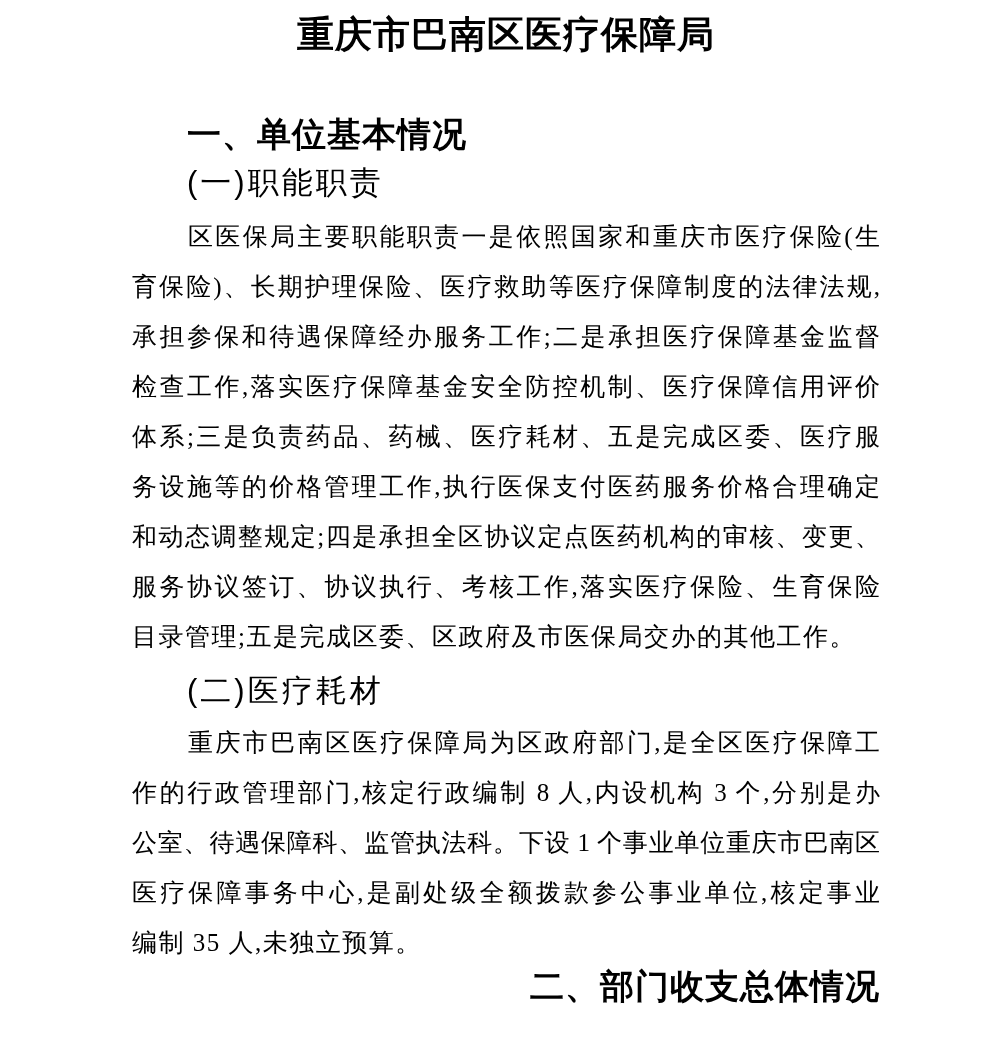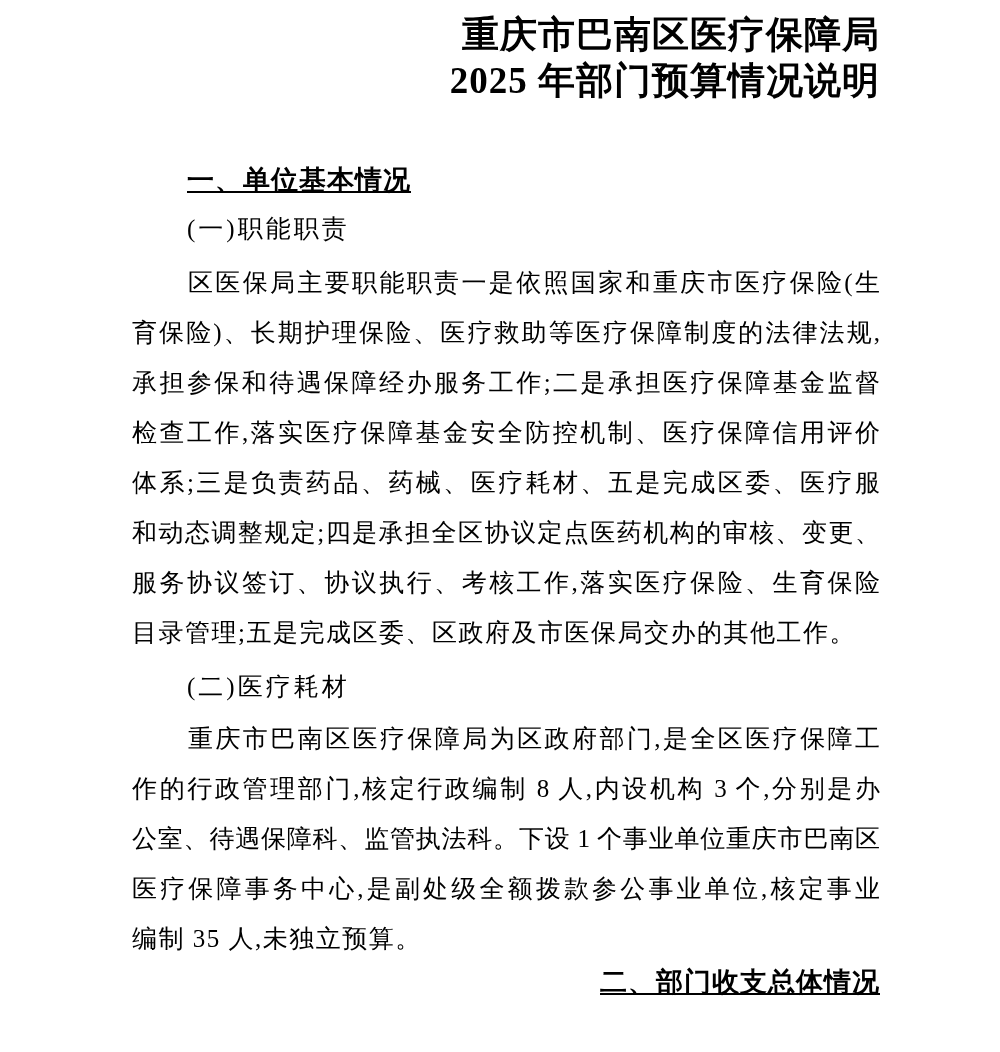--- a/index.html
+++ b/index.html
@@ -12,42 +12,41 @@
     width: 1000px;
     height: 1052px;
     box-sizing: border-box;
     background: #ffffff;
     color: #000000;
     padding: 12px 120px 0 132px;
     overflow: hidden;
     font-family: "Liberation Serif", "DejaVu Serif", serif;
   }
   .doc-title {
-    text-align: right;
+    text-align: center;
     font-weight: 700;
     font-size: 37px;
     line-height: 46px;
     letter-spacing: 1px;
     font-family: "Liberation Serif", "DejaVu Serif", serif;
   }
   .h-bold {
     font-family: "Liberation Sans", "DejaVu Sans", sans-serif;
     font-weight: 700;
-    font-size: 27px;
+    font-size: 34px;
     line-height: 32px;
     padding-left: 55px;
     letter-spacing: 1px;
-    text-decoration: underline;
   }
   .h1-first { margin-top: 60px; }
   .h1-second { margin-top: 2px; text-align: right; }
   .h-kai {
-    font-family: Liberation Serif, serif;
+    font-family: Liberation Sans, sans-serif;
     font-weight: 400;
-    font-size: 25px;
+    font-size: 31px;
     line-height: 34px;
     padding-left: 55px;
     letter-spacing: 3px;
   }
   .sub1 { margin-top: 16px; }
   .sub2 { margin-top: 12px; }
   .para {
     font-size: 25px;
     line-height: 50px;
     letter-spacing: 0;
@@ -68,33 +67,33 @@
     letter-spacing: 1.5px;
   }
 </style>
 </head>
 <body>
 
 <div class="page">
 
   <div class="doc-title">
     <div>重庆市巴南区医疗保障局</div>
-    <div>2025 年部门预算情况说明</div>
   </div>
 
   <div class="h-bold h1-first">一、单位基本情况</div>
 
   <div class="h-kai sub1">(一)职能职责</div>
 
   <div class="para para1">
     <div class="pline first">区医保局主要职能职责一是依照国家和重庆市医疗保险(生</div>
     <div class="pline">育保险)、长期护理保险、医疗救助等医疗保障制度的法律法规,</div>
     <div class="pline">承担参保和待遇保障经办服务工作;二是承担医疗保障基金监督</div>
     <div class="pline">检查工作,落实医疗保障基金安全防控机制、医疗保障信用评价</div>
     <div class="pline">体系;三是负责药品、药械、医疗耗材、五是完成区委、医疗服</div>
+    <div class="pline">务设施等的价格管理工作,执行医保支付医药服务价格合理确定</div>
     <div class="pline">和动态调整规定;四是承担全区协议定点医药机构的审核、变更、</div>
     <div class="pline">服务协议签订、协议执行、考核工作,落实医疗保险、生育保险</div>
     <div class="pline last">目录管理;五是完成区委、区政府及市医保局交办的其他工作。</div>
   </div>
 
   <div class="h-kai sub2">(二)医疗耗材</div>
 
   <div class="para para2">
     <div class="pline first">重庆市巴南区医疗保障局为区政府部门,是全区医疗保障工</div>
     <div class="pline">作的行政管理部门,核定行政编制 8 人,内设机构 3 个,分别是办</div>

